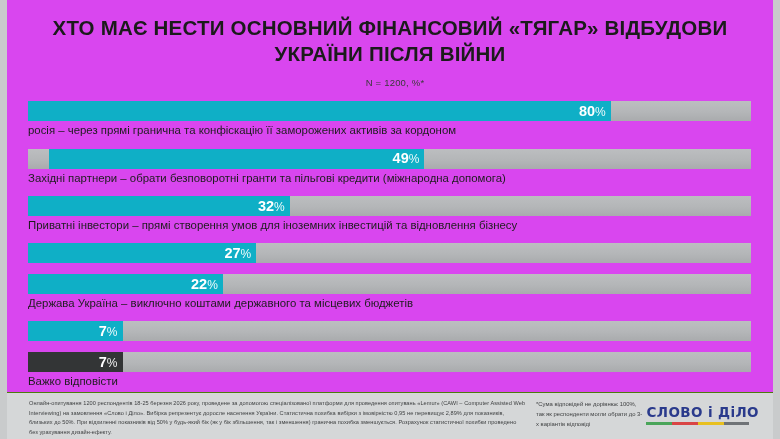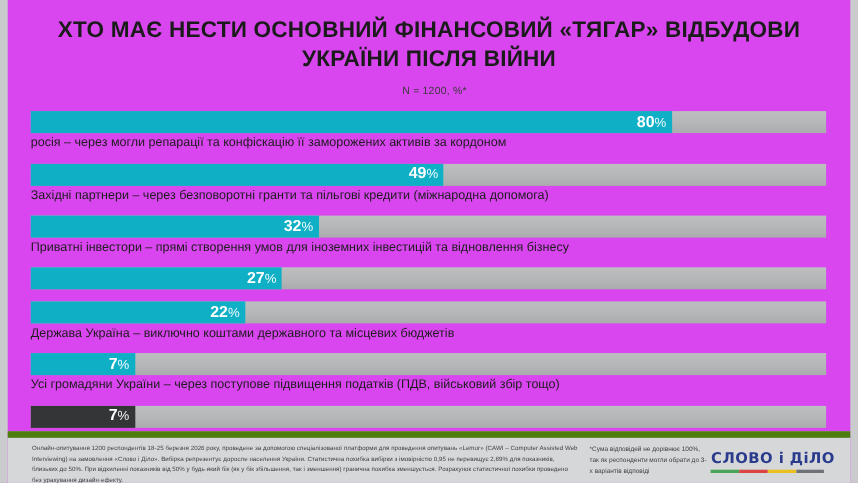--- a/index.html
+++ b/index.html
@@ -73,21 +73,21 @@
     line-height:1.25;
     white-space:nowrap;
   }
 
   
   .footer {
     position:absolute;
     left:0; right:0; bottom:0;
     height:47px;
     background:#d5d7d8;
-    border-top:6px solid #4d7c0f;
+    border-top:1px solid #4d7c0f;
     display:flex;
     align-items:flex-start;
     padding:6px 4px 0 22px;
   }
   .method {
     width:497px;
     font-size:5.6px;
     line-height:1.72;
     color:#3d3f40;
     letter-spacing:.05px;
@@ -126,29 +126,29 @@
     <div class="subtitle">N = 1200, %*</div>
   </div>
 
   <div class="chart" id="chart">
       <div class="row">
         <div class="track">
           <div class="fill" style="width: 80.6%;">
             <span class="pct">80<span class="sym">%</span></span>
           </div>
         </div>
-        <div class="cat">росія – через могли репарації та конфіскацію її заморожених активів за кордоном</div>
-      </div>
-      <div class="row">
-        <div class="track">
-          <div class="fill" style="width: 51.925%;">
+        <div class="cat">росія – через прямі гранична та конфіскацію її заморожених активів за кордоном</div>
+      </div>
+      <div class="row">
+        <div class="track">
+          <div class="fill" style="width: 51.925%; margin-left: 21px;">
             <span class="pct">49<span class="sym">%</span></span>
           </div>
         </div>
-        <div class="cat">Західні партнери – через безповоротні гранти та пільгові кредити (міжнародна допомога)</div>
+        <div class="cat">Західні партнери – обрати безповоротні гранти та пільгові кредити (міжнародна допомога)</div>
       </div>
       <div class="row">
         <div class="track">
           <div class="fill" style="width: 36.2%;">
             <span class="pct">32<span class="sym">%</span></span>
           </div>
         </div>
         <div class="cat">Приватні інвестори – прямі створення умов для іноземних інвестицій та відновлення бізнесу</div>
       </div>
       <div class="row">
@@ -165,21 +165,20 @@
           </div>
         </div>
         <div class="cat">Держава Україна – виключно коштами державного та місцевих бюджетів</div>
       </div>
       <div class="row">
         <div class="track">
           <div class="fill" style="width: 13.075%;">
             <span class="pct">7<span class="sym">%</span></span>
           </div>
         </div>
-        <div class="cat">Усі громадяни України – через поступове підвищення податків (ПДВ, військовий збір тощо)</div>
       </div>
       <div class="row">
         <div class="track">
           <div class="fill dark" style="width: 13.075%;">
             <span class="pct">7<span class="sym">%</span></span>
           </div>
         </div>
         <div class="cat">Важко відповісти</div>
       </div>
     </div>

